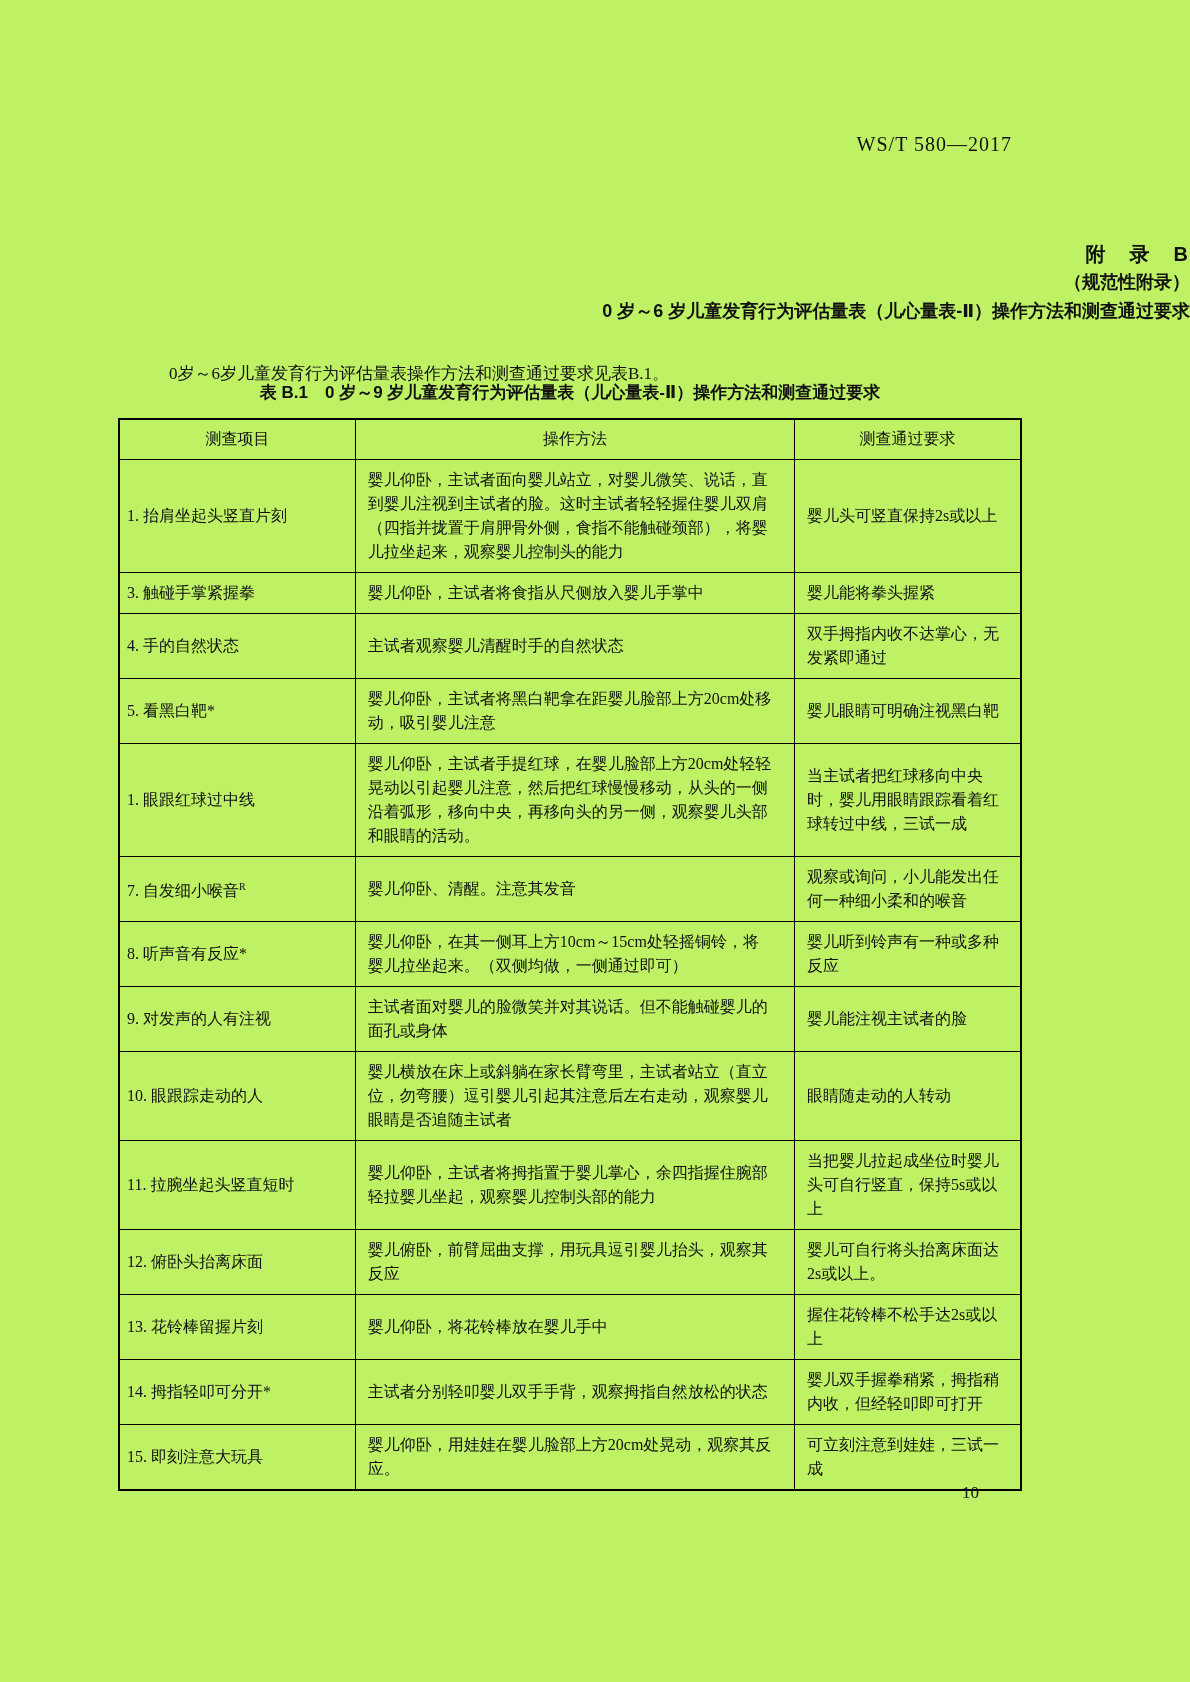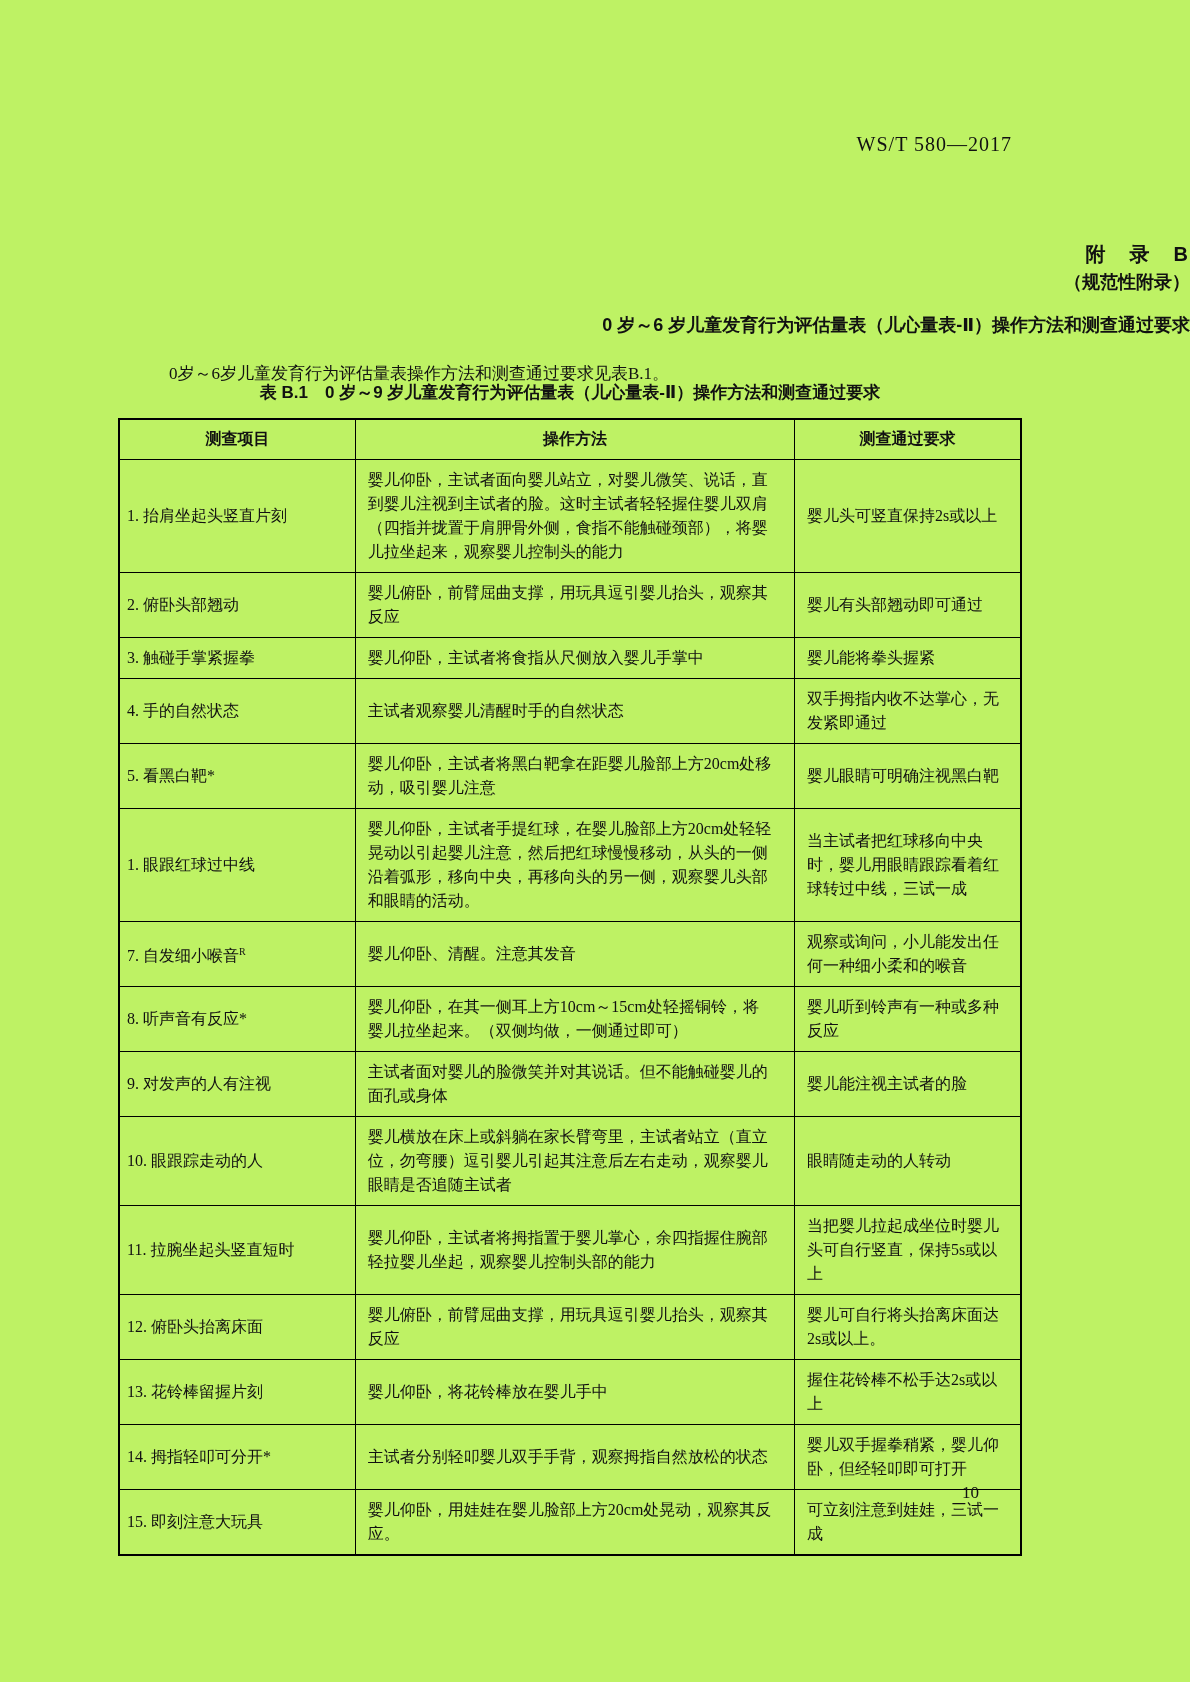--- a/index.html
+++ b/index.html
@@ -18,21 +18,21 @@
     font-family:"Liberation Serif","DejaVu Serif",serif;
   }
   .title-block{
     position:absolute;top:239px;left:0;right:0;
     text-align:right;
     font-family:"Liberation Sans","DejaVu Sans",sans-serif;
     font-weight:bold;
   }
   .title-line1{font-size:20px;line-height:30px;letter-spacing:2px;}
   .title-line2{font-size:18px;line-height:27px;}
-  .title-line3{font-size:18px;line-height:30px;margin-top:14px;}
+  .title-line3{font-size:18px;line-height:30px;}
   .intro{
     position:absolute;top:344px;left:118px;width:904px;
     font-size:17px;line-height:26px;
     text-indent:3em;
   }
   .table-caption{
     position:absolute;top:381px;left:118px;width:904px;
     text-align:center;
     font-family:"Liberation Sans","DejaVu Sans",sans-serif;
     font-weight:bold;font-size:17px;
@@ -45,21 +45,21 @@
     border-collapse:collapse;
     table-layout:fixed;
     border:2px solid #000;
     font-size:16px;
   }
   table.b1 col.c1{width:26.2%;}
   table.b1 col.c2{width:48.7%;}
   table.b1 col.c3{width:25.1%;}
   table.b1 th{
     border:1px solid #000;
-    font-weight:bold;
+    font-weight:normal;
     font-size:16px;
     padding:9px 6px;
   }
   table.b1 td{
     border:1px solid #000;
     vertical-align:middle;
     line-height:24px;
     padding:8px 10px;
   }
   table.b1 td.item{padding-left:7px;}
@@ -100,25 +100,20 @@
           <th>测查项目</th>
           <th>操作方法</th>
           <th>测查通过要求</th>
         </tr>
       </thead>
       <tbody>
         <tr>
           <td class="item">1. 抬肩坐起头竖直片刻</td>
           <td class="method">婴儿仰卧，主试者面向婴儿站立，对婴儿微笑、说话，直到婴儿注视到主试者的脸。这时主试者轻轻握住婴儿双肩（四指并拢置于肩胛骨外侧，食指不能触碰颈部），将婴儿拉坐起来，观察婴儿控制头的能力</td>
           <td class="req">婴儿头可竖直保持2s或以上</td>
-        </tr>
-        <tr>
-          <td class="item">2. 俯卧头部翘动</td>
-          <td class="method">婴儿俯卧，前臂屈曲支撑，用玩具逗引婴儿抬头，观察其反应</td>
-          <td class="req">婴儿有头部翘动即可通过</td>
         </tr>
         <tr>
           <td class="item">3. 触碰手掌紧握拳</td>
           <td class="method">婴儿仰卧，主试者将食指从尺侧放入婴儿手掌中</td>
           <td class="req">婴儿能将拳头握紧</td>
         </tr>
         <tr>
           <td class="item">4. 手的自然状态</td>
           <td class="method">主试者观察婴儿清醒时手的自然状态</td>
           <td class="req">双手拇指内收不达掌心，无发紧即通过</td>
@@ -164,21 +159,21 @@
           <td class="req">婴儿可自行将头抬离床面达2s或以上。</td>
         </tr>
         <tr>
           <td class="item">13. 花铃棒留握片刻</td>
           <td class="method">婴儿仰卧，将花铃棒放在婴儿手中</td>
           <td class="req">握住花铃棒不松手达2s或以上</td>
         </tr>
         <tr>
           <td class="item">14. 拇指轻叩可分开*</td>
           <td class="method">主试者分别轻叩婴儿双手手背，观察拇指自然放松的状态</td>
-          <td class="req">婴儿双手握拳稍紧，婴儿仰卧，但经轻叩即可打开</td>
+          <td class="req">婴儿双手握拳稍紧，拇指稍内收，但经轻叩即可打开</td>
         </tr>
         <tr>
           <td class="item">15. 即刻注意大玩具</td>
           <td class="method">婴儿仰卧，用娃娃在婴儿脸部上方20cm处晃动，观察其反应。</td>
           <td class="req">可立刻注意到娃娃，三试一成</td>
         </tr>
       </tbody>
     </table>
   </div>
 

